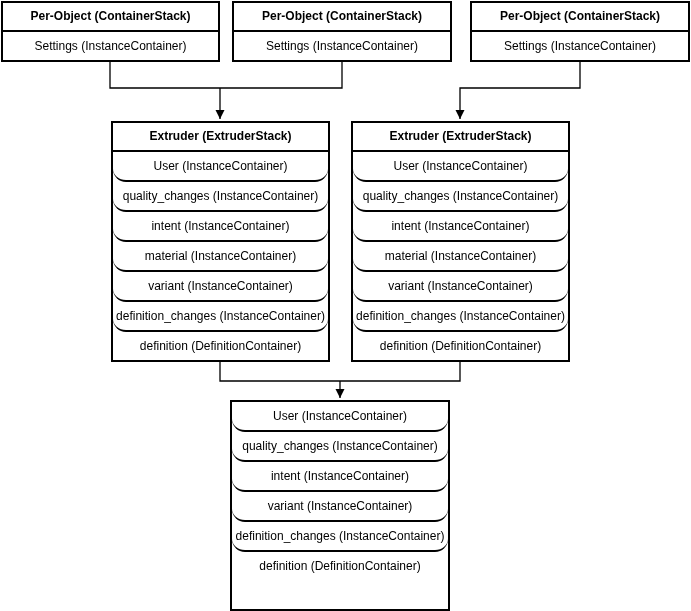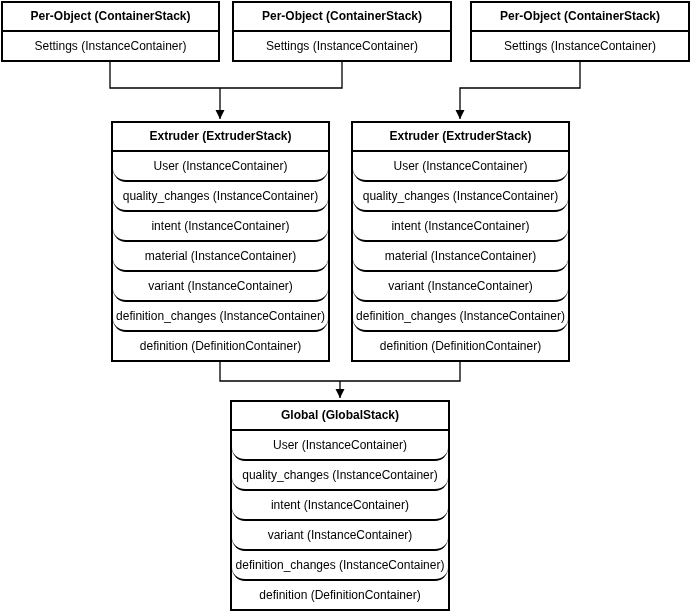--- a/index.html
+++ b/index.html
@@ -98,21 +98,20 @@
     <div class="row">User (InstanceContainer)</div>
     <div class="row">quality_changes (InstanceContainer)</div>
     <div class="row">intent (InstanceContainer)</div>
     <div class="row">material (InstanceContainer)</div>
     <div class="row">variant (InstanceContainer)</div>
     <div class="row">definition_changes (InstanceContainer)</div>
     <div class="row">definition (DefinitionContainer)</div>
   </div>
 
   <div class="node" id="global">
-    <div class="hdr">Global (GlobalStack)</div>
     <div class="row">User (InstanceContainer)</div>
     <div class="row">quality_changes (InstanceContainer)</div>
     <div class="row">intent (InstanceContainer)</div>
     <div class="row">variant (InstanceContainer)</div>
     <div class="row">definition_changes (InstanceContainer)</div>
     <div class="row">definition (DefinitionContainer)</div>
   </div>
 
 </div>
 

